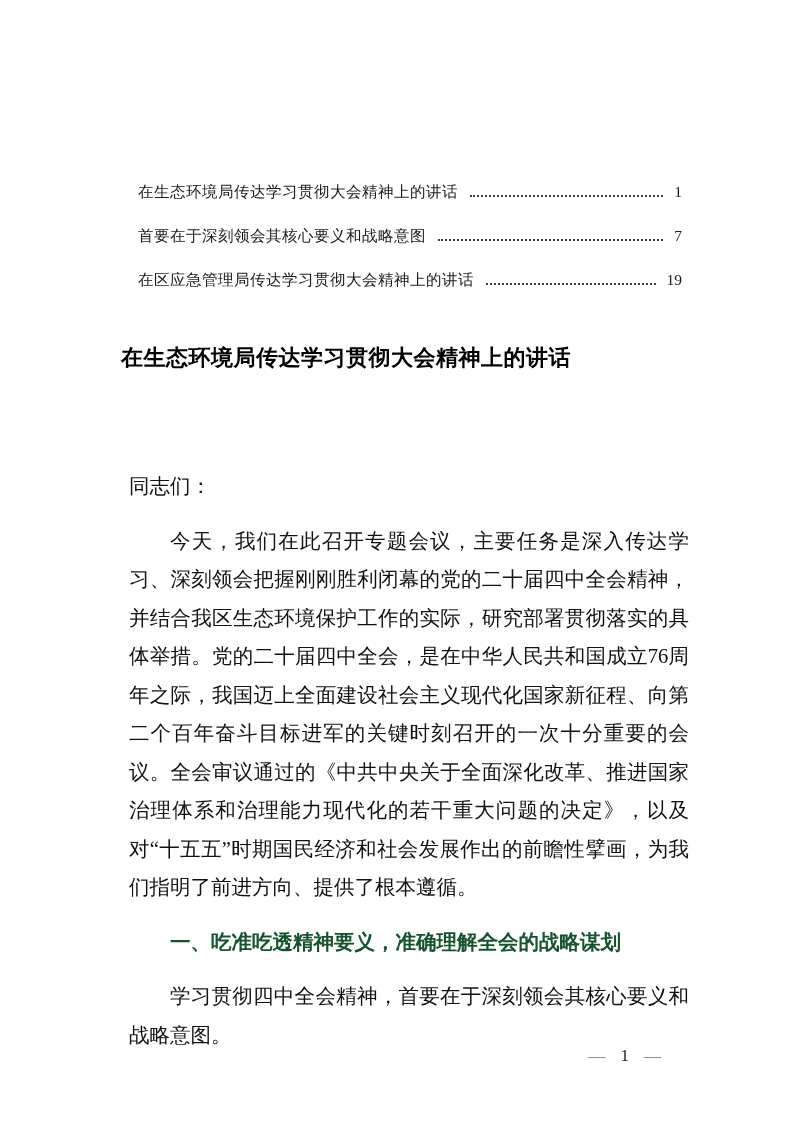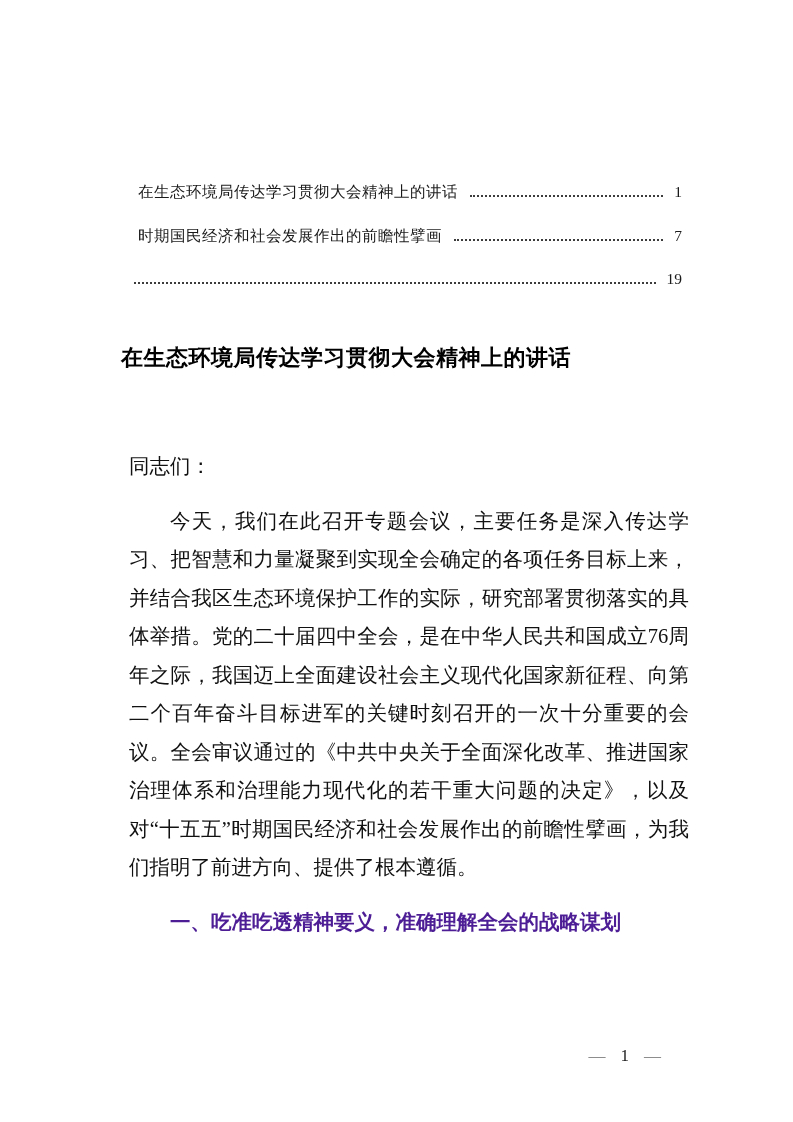--- a/index.html
+++ b/index.html
@@ -60,27 +60,27 @@
   .doc-body {
     position: absolute;
     top: 423px;
     left: 105px;
     right: 96px;
     font-size: 20.5px;
     line-height: 38.5px;
     text-align: justify;
     color: #111111;
   }
-  .salutation { text-indent: 0; }
+  .salutation { text-indent: 0; margin-top: 20px; }
   .para { text-indent: 2em; }
   .section-heading {
     text-indent: 2em;
     font-family: "Liberation Sans", "DejaVu Sans", sans-serif;
     font-weight: bold;
-    color: #4c1d95;
+    color: #14532d;
   }
 
   
   .page-footer {
     position: absolute;
     top: 1029px;
     right: 125px;
     font-size: 17px;
     line-height: 22px;
     color: #000000;
@@ -98,35 +98,37 @@
 
 <div class="page">
 
   <div class="toc">
     <div class="toc-item">
       <span class="toc-title">在生态环境局传达学习贯彻大会精神上的讲话</span>
       <span class="toc-leader"></span>
       <span class="toc-page">1</span>
     </div>
     <div class="toc-item">
-      <span class="toc-title">时期国民经济和社会发展作出的前瞻性擘画</span>
+      <span class="toc-title">首要在于深刻领会其核心要义和战略意图</span>
       <span class="toc-leader"></span>
       <span class="toc-page">7</span>
     </div>
     <div class="toc-item">
+      <span class="toc-title">在区应急管理局传达学习贯彻大会精神上的讲话</span>
       <span class="toc-leader"></span>
       <span class="toc-page">19</span>
     </div>
   </div>
 
   <h1 class="doc-title">在生态环境局传达学习贯彻大会精神上的讲话</h1>
 
   <div class="doc-body">
     <p class="salutation">同志们：</p>
-    <p class="para">今天，我们在此召开专题会议，主要任务是深入传达学习、把智慧和力量凝聚到实现全会确定的各项任务目标上来，并结合我区生态环境保护工作的实际，研究部署贯彻落实的具体举措。党的二十届四中全会，是在中华人民共和国成立76周年之际，我国迈上全面建设社会主义现代化国家新征程、向第二个百年奋斗目标进军的关键时刻召开的一次十分重要的会议。全会审议通过的《中共中央关于全面深化改革、推进国家治理体系和治理能力现代化的若干重大问题的决定》，以及对“十五五”时期国民经济和社会发展作出的前瞻性擘画，为我们指明了前进方向、提供了根本遵循。</p>
+    <p class="para">今天，我们在此召开专题会议，主要任务是深入传达学习、深刻领会把握刚刚胜利闭幕的党的二十届四中全会精神，并结合我区生态环境保护工作的实际，研究部署贯彻落实的具体举措。党的二十届四中全会，是在中华人民共和国成立76周年之际，我国迈上全面建设社会主义现代化国家新征程、向第二个百年奋斗目标进军的关键时刻召开的一次十分重要的会议。全会审议通过的《中共中央关于全面深化改革、推进国家治理体系和治理能力现代化的若干重大问题的决定》，以及对“十五五”时期国民经济和社会发展作出的前瞻性擘画，为我们指明了前进方向、提供了根本遵循。</p>
     <p class="section-heading">一、吃准吃透精神要义，准确理解全会的战略谋划</p>
+    <p class="para">学习贯彻四中全会精神，首要在于深刻领会其核心要义和战略意图。</p>
   </div>
 
   <div class="page-footer">
     <span class="dash">—</span><span class="num">1</span><span class="dash">—</span>
   </div>
 
 </div>
 
 </body></html>

